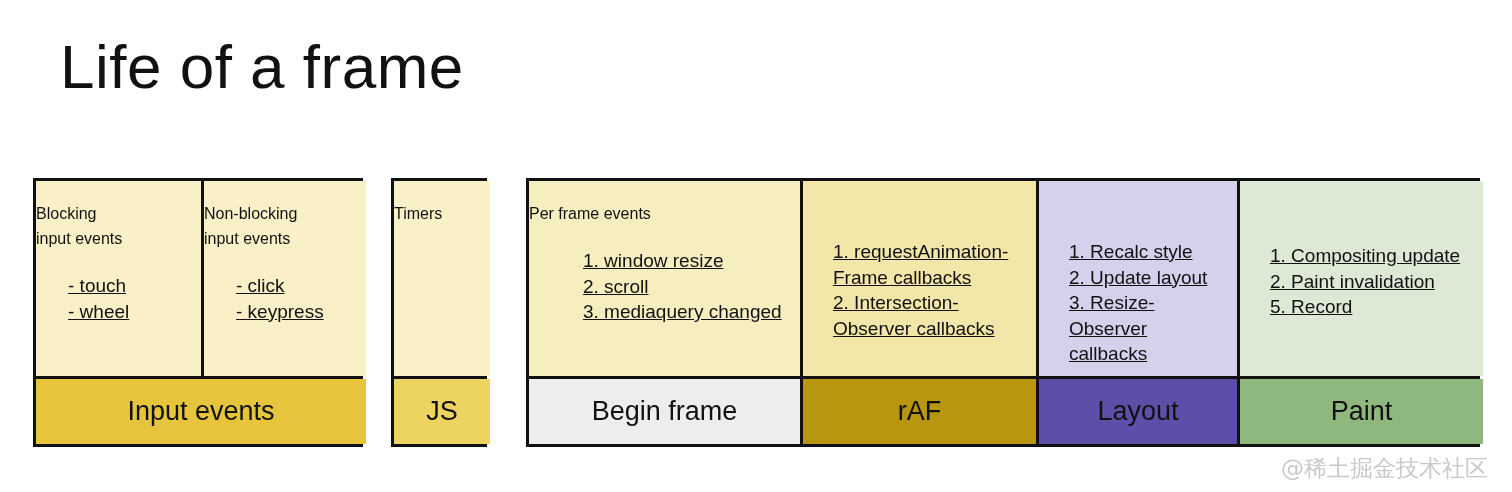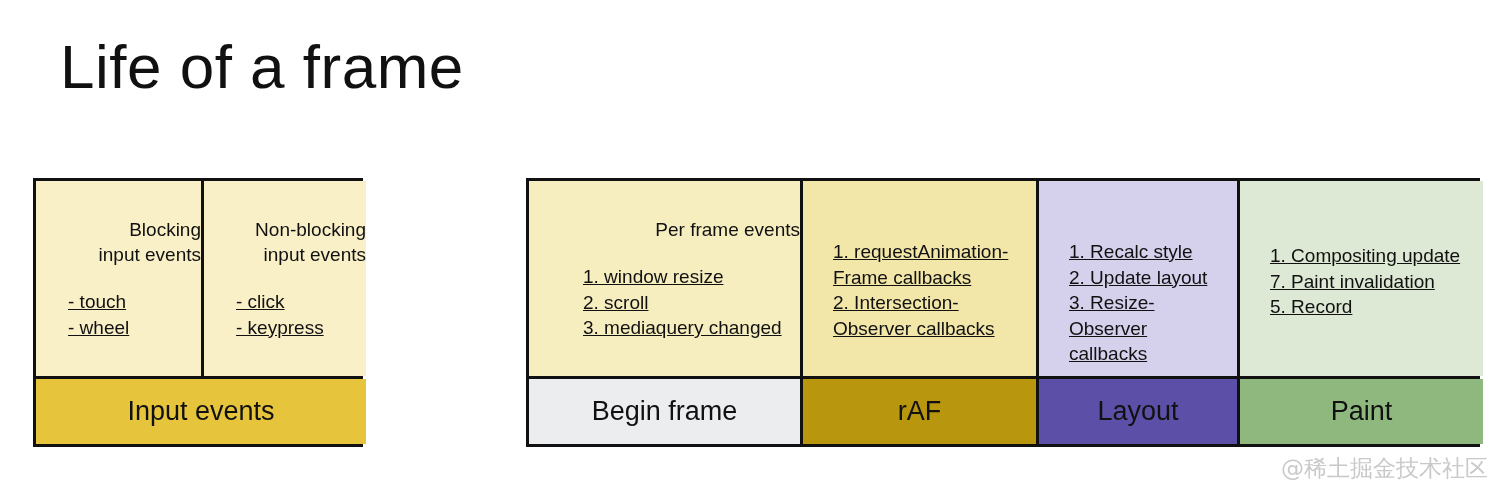--- a/index.html
+++ b/index.html
@@ -65,24 +65,24 @@
     box-sizing: border-box;
     position: relative;
     overflow: hidden;
   }
 
   .cell + .cell {
     border-left: 3px solid #111111;
   }
 
   .cell-title {
-    text-align: right;
-    font-size: 19px;
+    text-align: left;
+    font-size: 16px;
     line-height: 25px;
-    padding-top: 36px;
+    padding-top: 20px;
     white-space: pre-line;
   }
 
   .cell-list {
     margin: 8px;
     padding: 0;
     list-style: none;
     font-size: 19px;
     line-height: 25.5px;
     text-decoration: underline;
@@ -155,20 +155,32 @@
             <li>- keypress</li>
           </ul>
         </div>
       </div>
       <div class="group-footer" style="border-top-color: rgb(17, 17, 17);">
         <div class="footer-cell" style="background: rgb(230, 197, 60); width: 330px; flex: 0 0 330px;">
           <span>Input events</span>
         </div>
       </div>
     </div>
+    <div class="group" style="left: 391px; top: 178px; width: 96px; height: 269px; border-color: rgb(17, 17, 17);">
+      <div class="group-body">
+        <div class="cell" style="background: rgb(250, 240, 200); width: 96px; flex: 0 0 96px;">
+          <div class="cell-title">Timers</div>
+        </div>
+      </div>
+      <div class="group-footer" style="border-top-color: rgb(17, 17, 17);">
+        <div class="footer-cell" style="background: rgb(237, 211, 95); width: 96px; flex: 0 0 96px;">
+          <span>JS</span>
+        </div>
+      </div>
+    </div>
     <div class="group" style="left: 526px; top: 178px; width: 954px; height: 269px; border-color: rgb(17, 17, 17);">
       <div class="group-body">
         <div class="cell" style="background: rgb(247, 238, 192); width: 271px; flex: 0 0 271px;">
           <div class="cell-title">Per frame events</div>
           <ul class="cell-list list-num">
             <li>1. window resize</li>
             <li>2. scroll</li>
             <li>3. mediaquery changed</li>
           </ul>
         </div>
@@ -184,21 +196,21 @@
           <ul class="cell-list list-num-flat" style="margin-top: 58px;">
             <li>1. Recalc style</li>
             <li>2. Update layout</li>
             <li>3. Resize-
 Observer callbacks</li>
           </ul>
         </div>
         <div class="cell" style="background: rgb(221, 233, 212); width: 246px; flex: 0 0 246px; border-left-color: rgb(17, 17, 17);">
           <ul class="cell-list list-num-flat" style="margin-top: 62px;">
             <li>1. Compositing update</li>
-            <li>7. Paint invalidation</li>
+            <li>2. Paint invalidation</li>
             <li>5. Record</li>
           </ul>
         </div>
       </div>
       <div class="group-footer" style="border-top-color: rgb(17, 17, 17);">
         <div class="footer-cell" style="background: rgb(235, 237, 238); width: 271px; flex: 0 0 271px;">
           <span>Begin frame</span>
         </div>
         <div class="footer-cell" style="background: rgb(184, 150, 14); width: 236px; flex: 0 0 236px; border-left-color: rgb(17, 17, 17);">
           <span>rAF</span>

